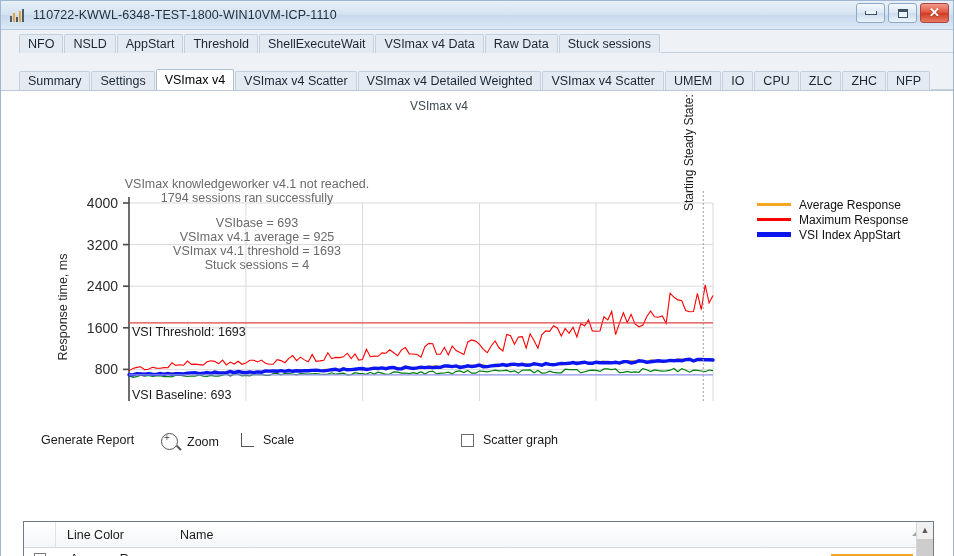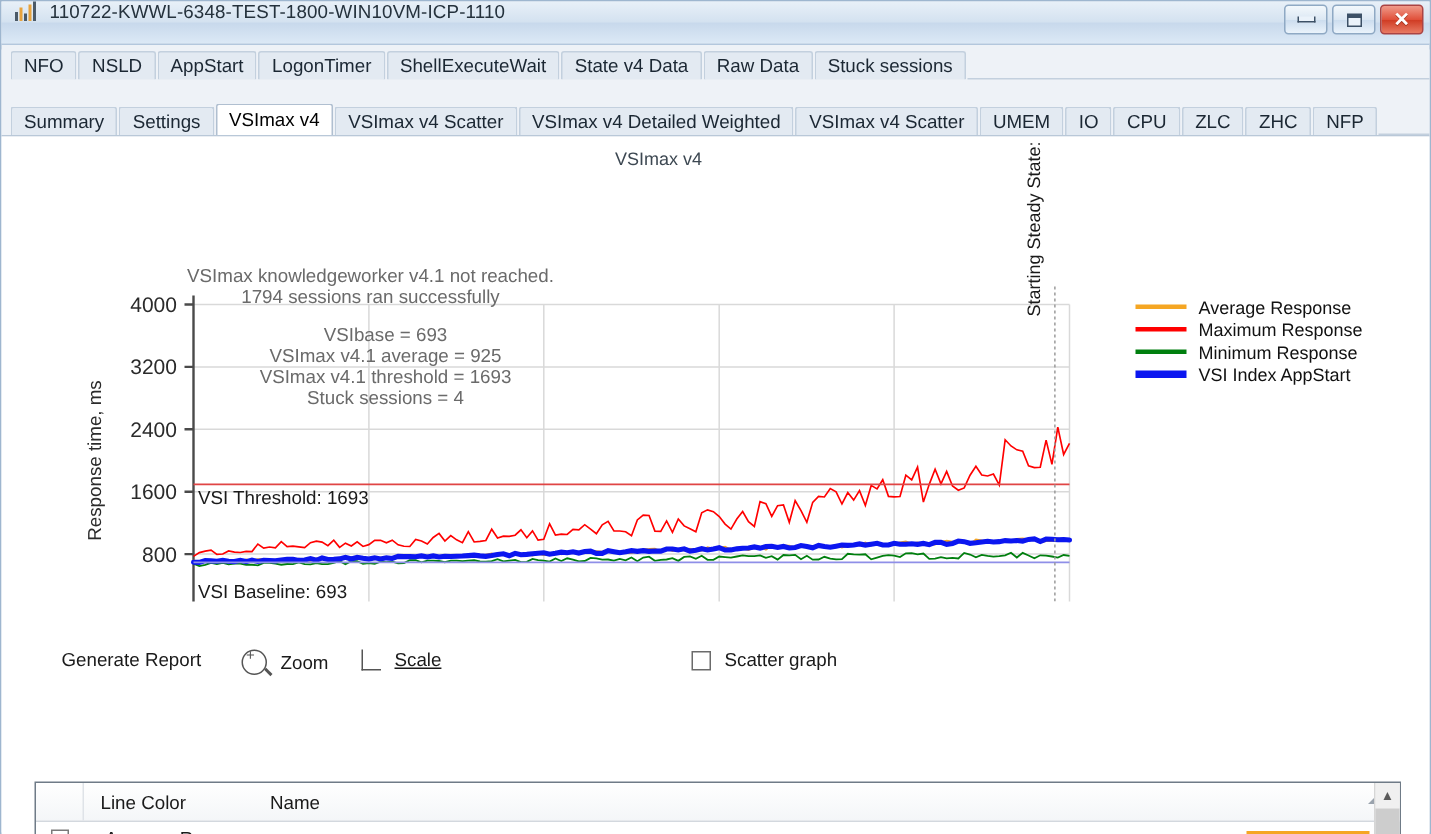--- a/index.html
+++ b/index.html
@@ -13,21 +13,21 @@
     position:relative;width:954px;height:556px;
     background:#eef2f7;
     border:1px solid #9eb6cf;box-sizing:border-box;
   }
 
   
   .titlebar{
     position:relative;height:28px;
     background:linear-gradient(to bottom,#e8f0f8 0%,#d4e2f0 48%,#c8d9ec 52%,#dce9f6 100%);
     border-bottom:1px solid #b3c7dd;
-    display:flex;
+    display:flex;align-items:center;
   }
   .title-icon{width:16px;height:13px;margin-left:9px;margin-right:7px;position:relative;display:block;}
   .title-icon i{position:absolute;bottom:0;width:2px;background:#e8a33d;display:block;}
   .title-icon i.b1{left:0;height:6px;background:#4b5a68;}
   .title-icon i.b2{left:3px;height:9px;}
   .title-icon i.b3{left:6px;height:5px;background:#4b5a68;}
   .title-icon i.b4{left:9px;height:11px;}
   .title-icon i.b5{left:12px;height:13px;background:#4b5a68;}
   .title-text{
     font-size:12.5px;color:#25323d;letter-spacing:.1px;white-space:nowrap;
@@ -45,21 +45,21 @@
   }
   .winbtn .gl{display:block;}
   .gl-min{width:10px;height:3px;border:1px solid #3c5066;border-top:none;background:#eaf2fa;}
   .gl-max{width:10px;height:9px;border:1px solid #3c5066;border-top-width:3px;background:#eaf2fa;box-sizing:border-box;}
   .gl-close{color:#fff;font-size:13px;line-height:12px;font-weight:bold;text-shadow:0 1px 0 #9b2a14;}
 
   
   .tabstrip{
     background:#eef2f7;padding:0;border-bottom:1px solid #b9c8d8;
   }
-  .tabrow{display:flex;align-items:flex-end;height:20px;padding-left:6px;}
+  .tabrow{display:flex;align-items:flex-end;height:20px;padding-left:18px;}
   .tabrow.r1{margin-top:3px;}
   .tabrow.r2{margin-top:17px;}
   .tab{
     height:19px;line-height:19px;padding:0 8px;margin-right:1px;
     font-size:12.5px;color:#1b2733;white-space:nowrap;
     background:#e3eaf2;
     border:1px solid #c3d0de;border-bottom:none;
     border-radius:2px 2px 0 0;box-sizing:border-box;
   }
   .tab.active{background:#ffffff;border-color:#b0bfd0;color:#000;height:21px;line-height:21px;}
@@ -80,21 +80,21 @@
   .legend-row{display:flex;align-items:center;height:15px;}
   .legend-swatch{width:34px;height:3px;margin-right:8px;display:block;}
   .legend-swatch.thick{height:5px;}
   .legend-label{font-size:12px;color:#111;white-space:nowrap;}
 
   
   .toolbar{position:absolute;left:0;right:18px;top:320px;height:60px;}
   .tb-item{position:absolute;display:flex;align-items:center;font-size:12.5px;color:#1a1a1a;}
   .tb-gen{left:40px;top:22px;}
   .tb-zoom{left:160px;top:22px;}
-  .tb-scale{left:240px;top:22px;text-decoration:underline;}
+  .tb-scale{left:240px;top:22px;}
   .tb-scatter{left:460px;top:22px;}
   .ico-zoom{width:15px;height:15px;border:1.6px solid #555;border-radius:50%;position:relative;margin-right:9px;}
   .ico-zoom:after{content:"";position:absolute;width:6px;height:1.6px;background:#555;transform:rotate(45deg);right:-5px;bottom:0px;}
   .ico-zoom:before{content:"+";position:absolute;left:2px;top:-4px;font-size:10px;color:#555;line-height:15px;}
   .ico-scale{width:12px;height:13px;border-left:1.6px solid #555;border-bottom:1.6px solid #555;margin-right:9px;}
   .cbox{
     width:13px;height:13px;border:1px solid #6b6b6b;background:#fff;margin-right:9px;box-sizing:border-box;
   }
 
   
@@ -171,23 +171,23 @@
           <span class="gl gl-close">✕</span>
         </div>
     </div>
   </div>
 
   <div class="tabstrip">
     <div class="tabrow r1" id="tabrow1">
         <div class="tab">NFO</div>
         <div class="tab">NSLD</div>
         <div class="tab">AppStart</div>
-        <div class="tab">LogonTimer</div>
+        <div class="tab">Threshold</div>
         <div class="tab">ShellExecuteWait</div>
-        <div class="tab">State v4 Data</div>
+        <div class="tab">VSImax v4 Data</div>
         <div class="tab">Raw Data</div>
         <div class="tab">Stuck sessions</div>
         <div class="tabfill"></div>
       </div>
     <div class="tabrow r2" id="tabrow2">
         <div class="tab">Summary</div>
         <div class="tab">Settings</div>
         <div class="tab active">VSImax v4</div>
         <div class="tab">VSImax v4 Scatter</div>
         <div class="tab">VSImax v4 Detailed Weighted</div>
@@ -265,24 +265,20 @@
       <div class="legend" id="legend">
           <div class="legend-row">
             <span class="legend-swatch" style="background: rgb(245, 166, 35);"></span>
             <span class="legend-label">Average Response</span>
           </div>
           <div class="legend-row">
             <span class="legend-swatch" style="background: rgb(255, 0, 0);"></span>
             <span class="legend-label">Maximum Response</span>
           </div>
           <div class="legend-row">
-            <span class="legend-swatch" style="background: rgb(0, 127, 14);"></span>
-            <span class="legend-label">Minimum Response</span>
-          </div>
-          <div class="legend-row">
             <span class="legend-swatch thick" style="background: rgb(11, 22, 240);"></span>
             <span class="legend-label">VSI Index AppStart</span>
           </div>
         </div>
     </div>
 
     <div class="toolbar">
       <div class="tb-item tb-gen">
         <span>Generate Report</span>
       </div>

